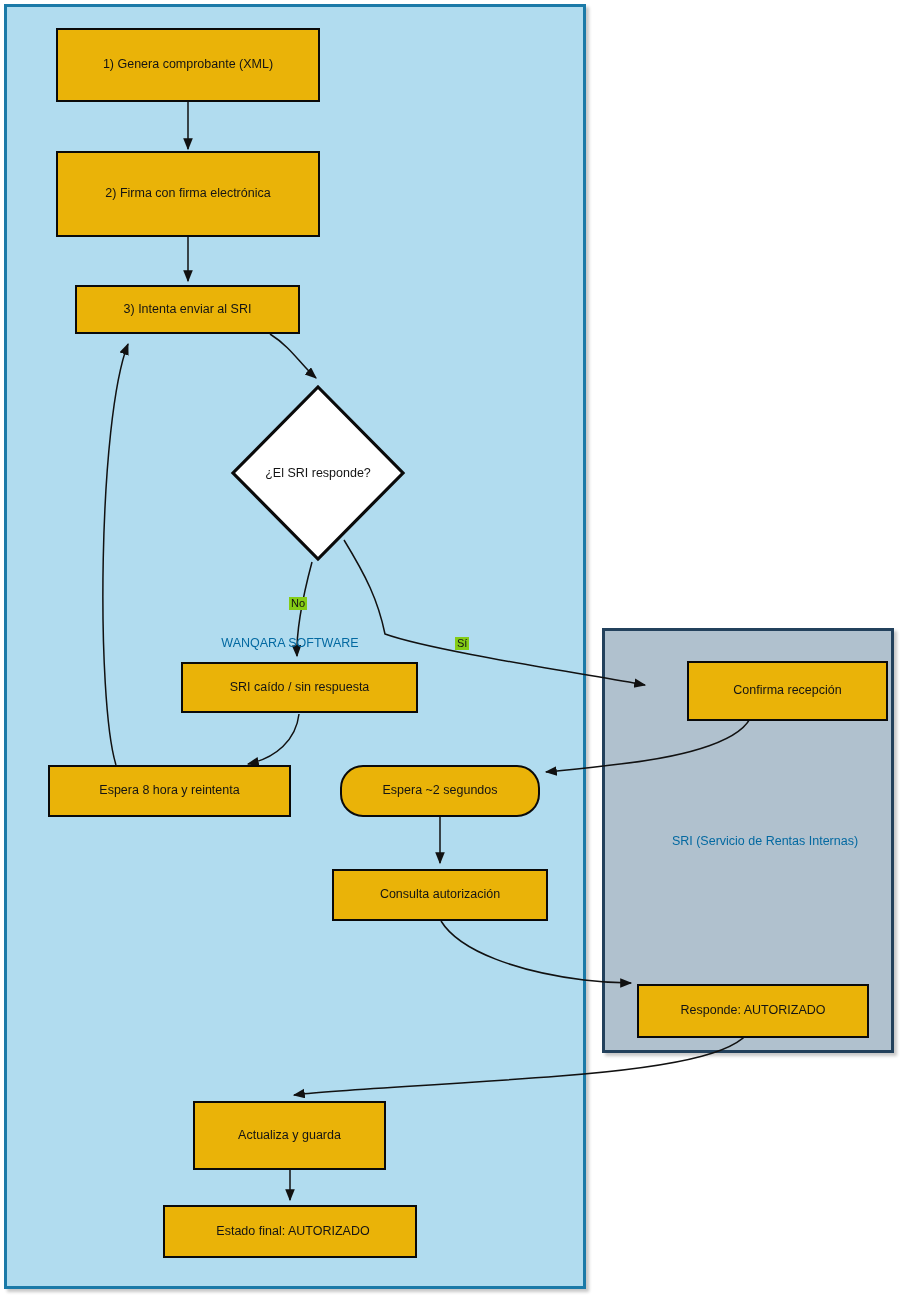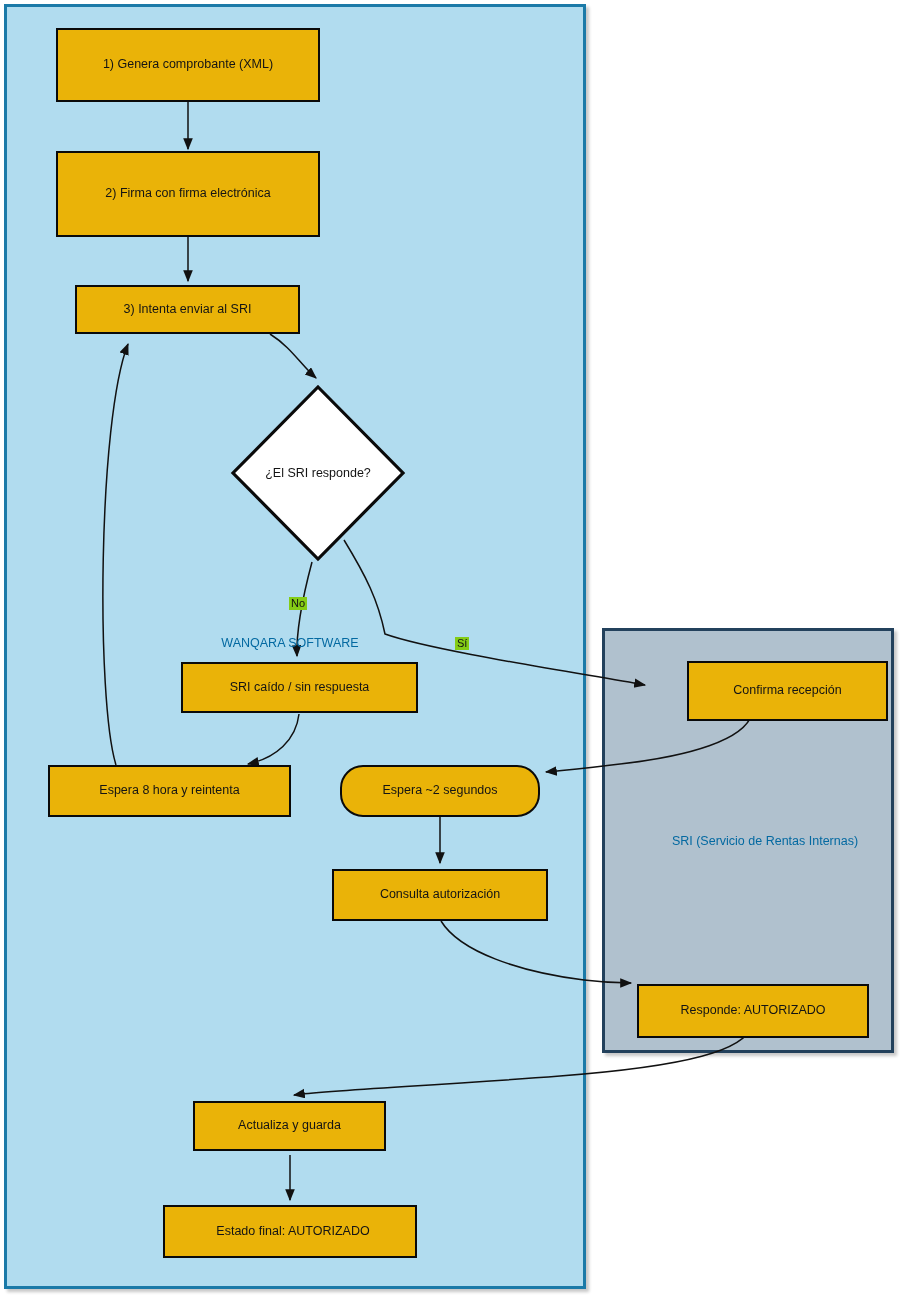--- a/index.html
+++ b/index.html
@@ -158,21 +158,21 @@
   <div class="node" style="left:48px; top:765px; width:243px; height:52px;">Espera 8 hora y reintenta</div>
 
   <div class="node" style="left:340px; top:765px; width:200px; height:52px;border-radius:23px;">Espera ~2 segundos</div>
 
   <div class="node" style="left:332px; top:869px; width:216px; height:52px;">Consulta autorización</div>
 
   <div class="node" style="left:687px; top:661px; width:201px; height:60px;">Confirma recepción</div>
 
   <div class="node" style="left:637px; top:972px; width:232px; height:54px;margin-top:12px;">Responde: AUTORIZADO</div>
 
-  <div class="node" style="left:193px; top:1101px; width:193px; height:50px;text-align:right;">Actualiza y guarda</div>
+  <div class="node" style="left:193px; top:1101px; width:193px; height:69px;text-align:right;">Actualiza y guarda</div>
 
   <div class="node" style="left:163px; top:1205px; width:254px; height:53px;padding-left:12px;">Estado final: AUTORIZADO</div>
 
   <div class="edge-label" style="left:289px; top:597px;">No</div>
 
   <div class="edge-label" style="left:455px; top:637px;">Sí</div>
 
 </div>
 
 </body></html>

